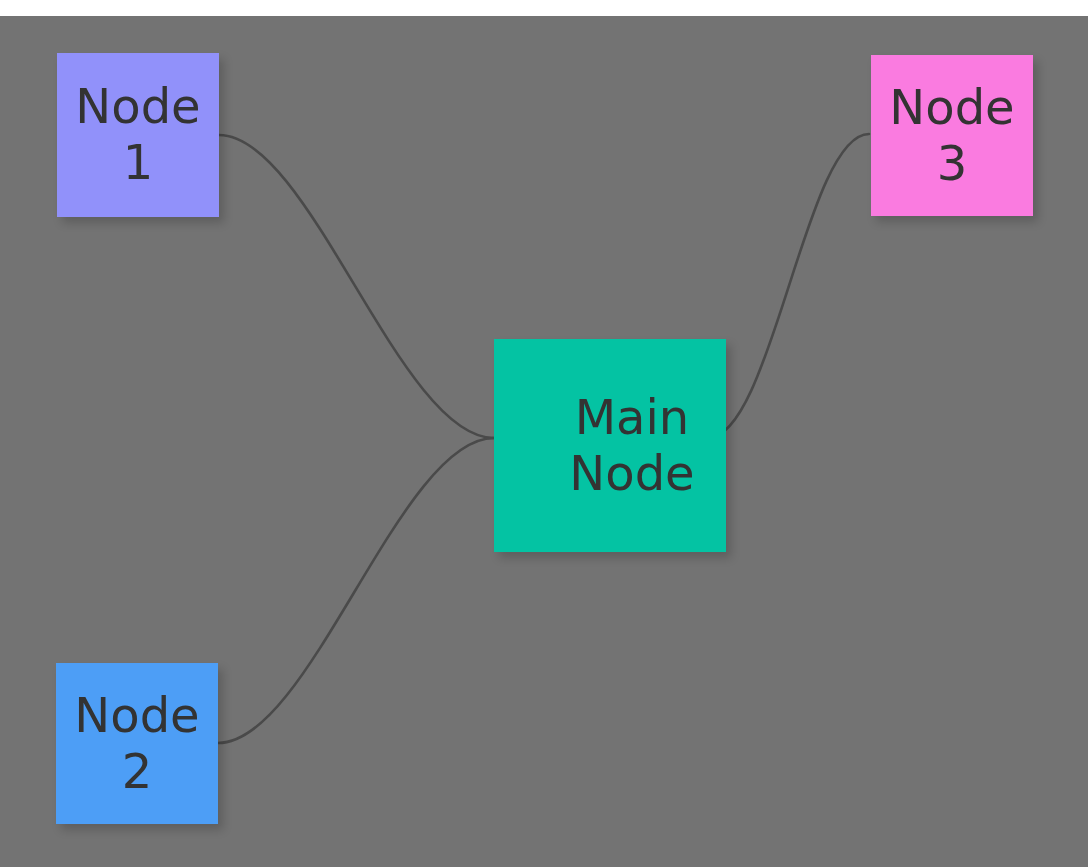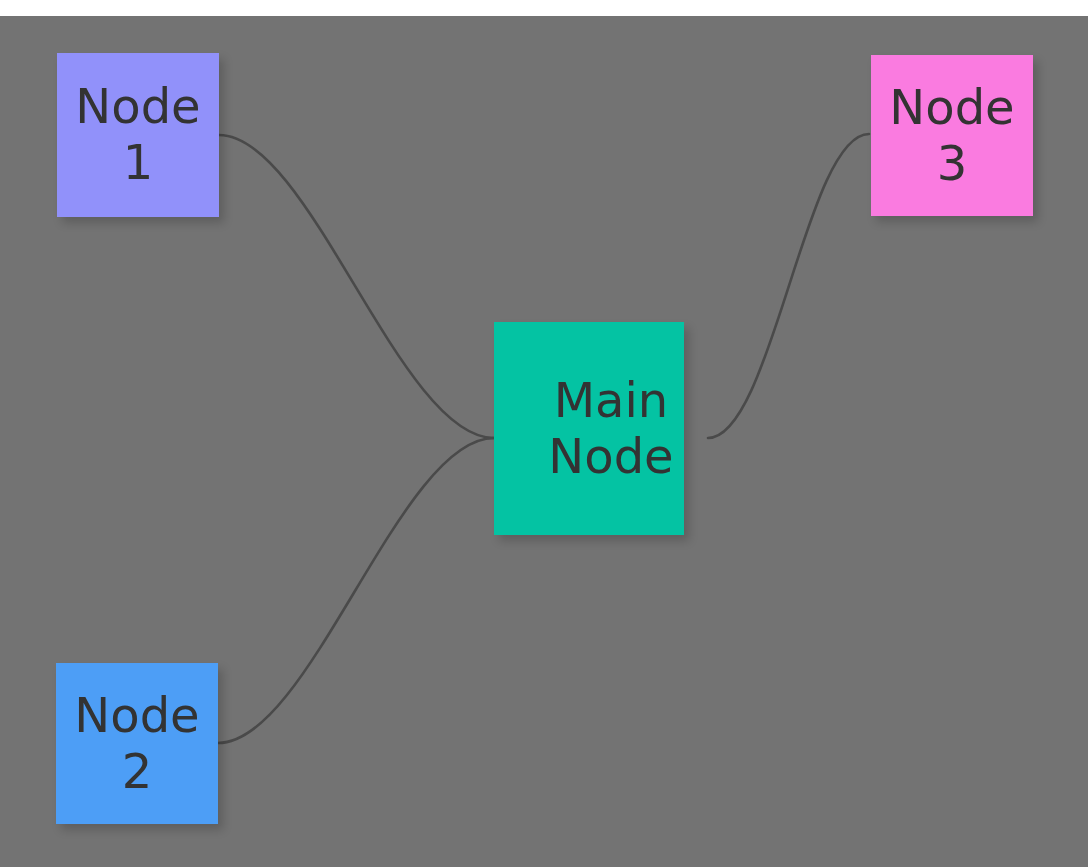--- a/index.html
+++ b/index.html
@@ -71,18 +71,18 @@
   <div class="node" id="node-2" style="background: rgb(77, 158, 246); left: 56px; top: 647px; width: 162px; height: 161px; color: rgb(51, 51, 51);">
     <span class="line">Node</span>
     <span class="line">2</span>
   </div>
 
   <div class="node" id="node-3" style="background: rgb(250, 123, 224); left: 871px; top: 39px; width: 162px; height: 161px; color: rgb(51, 51, 51);">
     <span class="line">Node</span>
     <span class="line">3</span>
   </div>
 
-  <div class="node" id="node-main" style="background: rgb(4, 195, 163); left: 494px; top: 306px; width: 190px; height: 213px; color: rgb(51, 51, 51); padding-left: 44px;">
+  <div class="node" id="node-main" style="background: rgb(4, 195, 163); left: 494px; top: 323px; width: 232px; height: 213px; color: rgb(51, 51, 51); padding-left: 44px;">
     <span class="line">Main</span>
     <span class="line">Node</span>
   </div>
 
 </div>
 
 </body></html>

